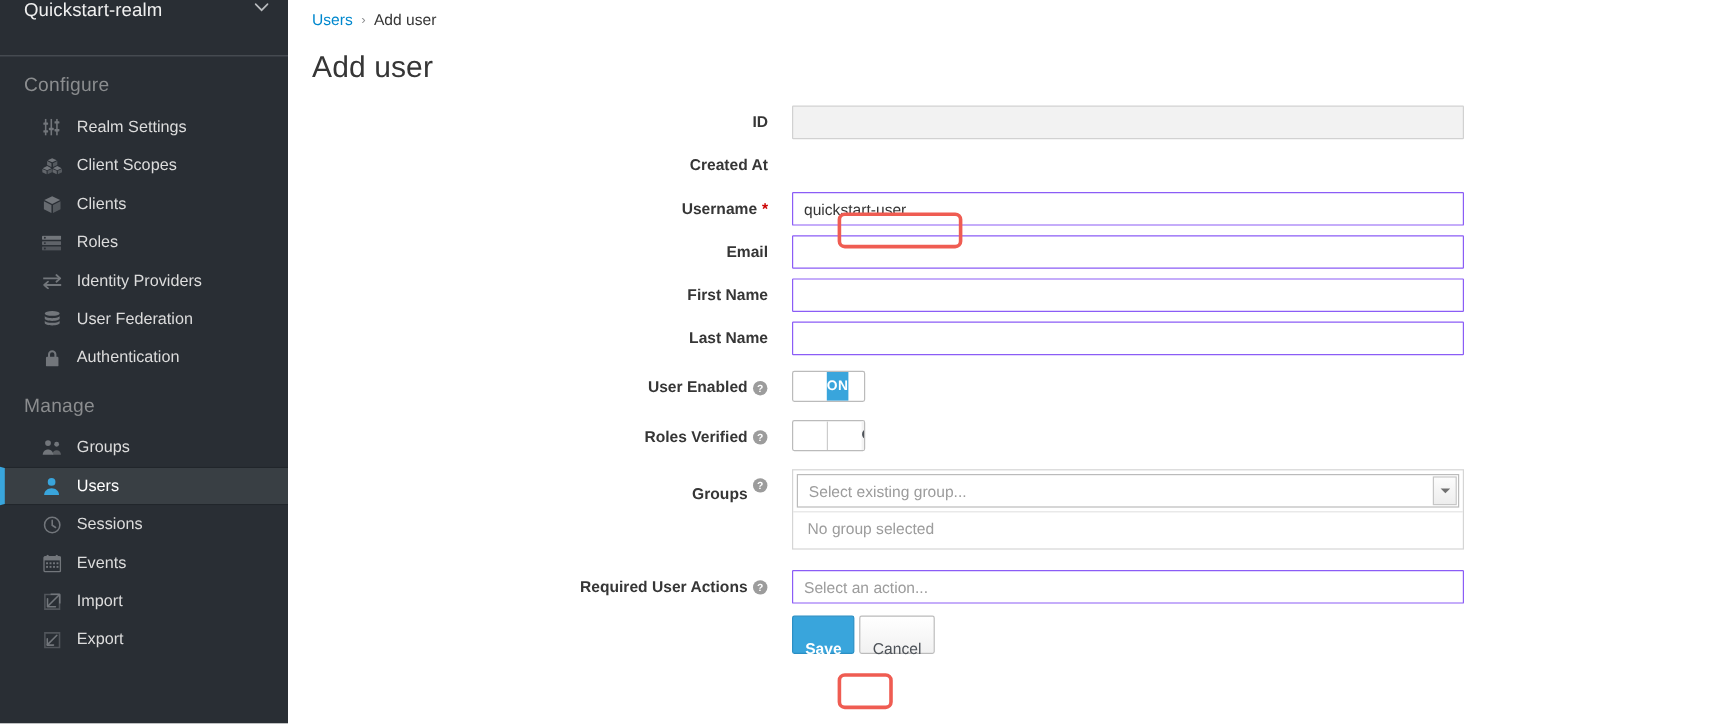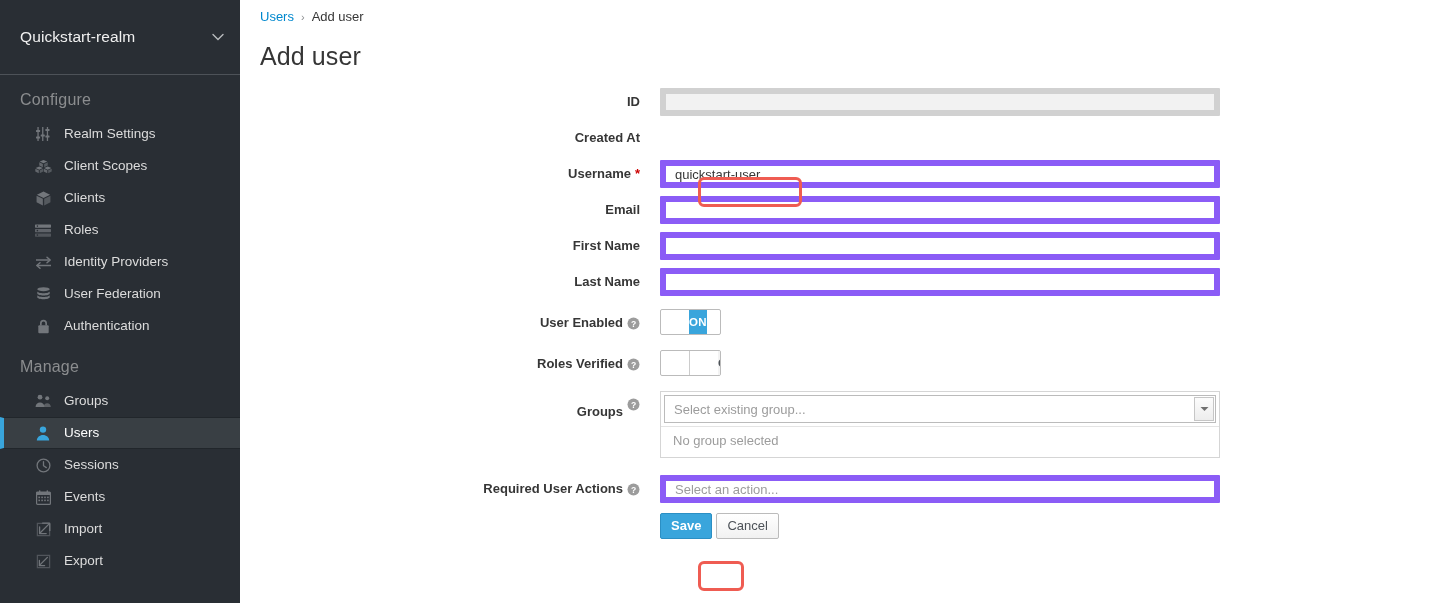--- a/index.html
+++ b/index.html
@@ -15,23 +15,22 @@
 
   
   #sidebar {
     width: 240px;
     height: 603px;
     background: #292e34;
     flex: 0 0 240px;
     position: relative;
   }
   .realm-selector {
-    height: 75px;
-    display: flex;
-    align-items: center;
+    height: 47px;
+    display: flex;
     justify-content: space-between;
     padding: 0 16px 0 20px;
     border-bottom: 1px solid #4d5258;
     cursor: pointer;
   }
   .realm-name {
     color: #f0f0f0;
     font-size: 15.5px;
     letter-spacing: 0.1px;
   }
@@ -134,21 +133,21 @@
     display: inline-block;
     width: 13px; height: 13px;
     position: relative;
     top: 0px;
   }
   .help-icon svg { display: block; }
 
   .form-control {
     width: 560px;
     height: 28px;
-    border: 6px solid #8b5cf6;
+    border: 1px solid #8b5cf6;
     background: #ffffff;
     font-size: 13px;
     color: #363636;
     padding: 0 9px;
     font-family: "Liberation Sans", sans-serif;
     border-radius: 1px;
     outline: none;
   }
   .form-control.disabled {
     background: #f2f2f2;
@@ -234,21 +233,21 @@
     font-size: 13px;
     color: #9c9c9c;
     padding: 6px 0 9px 12px;
     border-top: 1px solid #e4e4e4;
   }
 
   
   .btn-row { display: flex; gap: 4px; margin-top: 10px; }
   .btn {
     height: 26px;
-    padding: 0 10px;
+    padding: 15px 10px;
     font-size: 13px;
     font-weight: bold;
     border-radius: 2px;
     cursor: pointer;
     font-family: "Liberation Sans", sans-serif;
     line-height: 24px;
   }
   .btn-primary {
     background: #39a5dc;
     border: 1px solid #2b8fc4;

